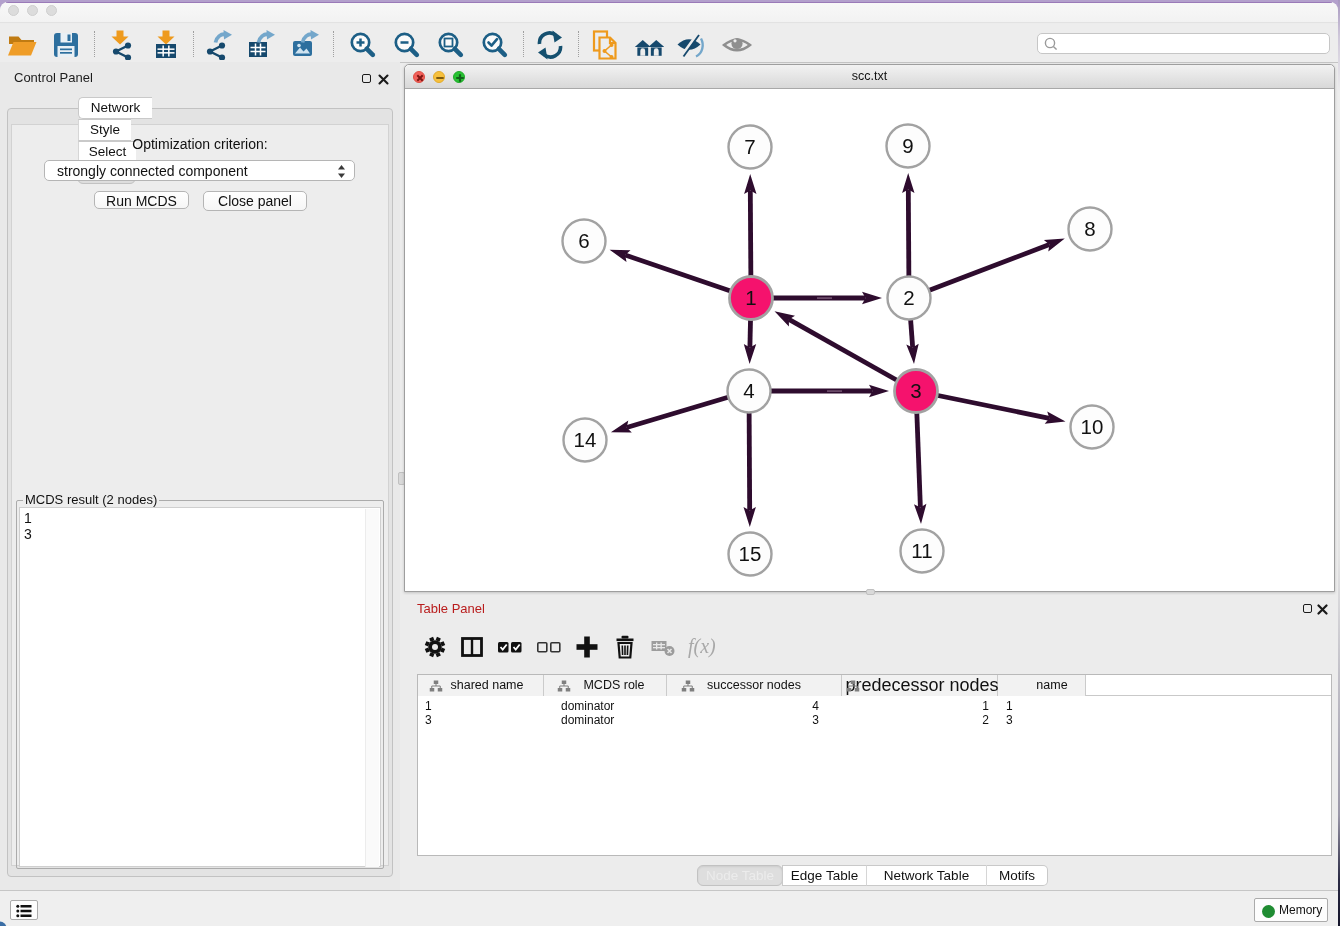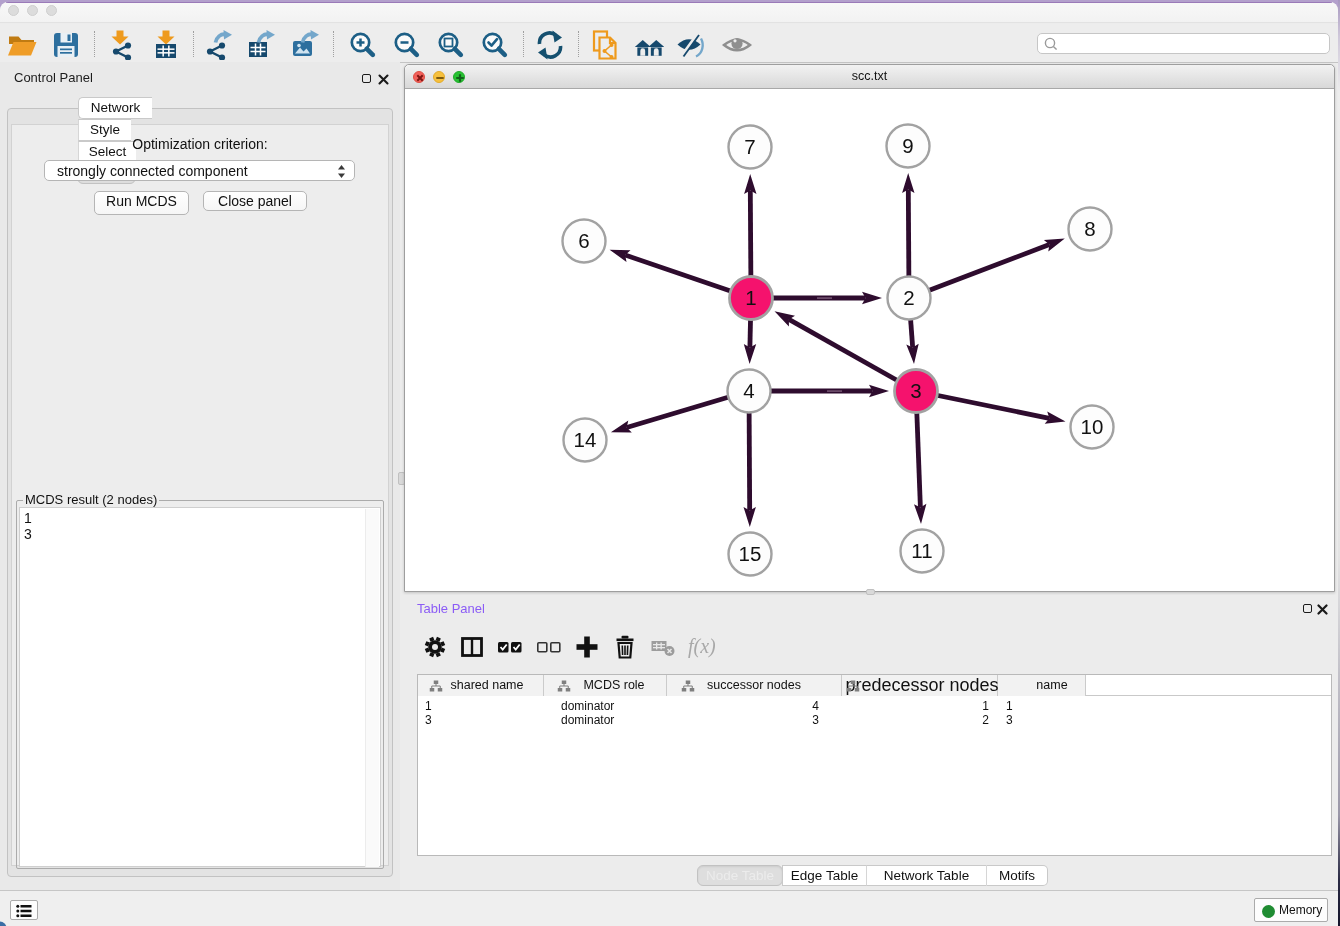--- a/index.html
+++ b/index.html
@@ -175,21 +175,21 @@
         <div class="tabsel" style="width:59px;margin-left:-1px;">MCDS</div>
       </div>
 <div class="abs" style="left:0;top:74px;width:400px;text-align:center;font-size:14px;color:#111;">Optimization criterion:</div>
 <div class="abs" style="left:44px;top:98px;width:311px;height:21px;background:#fff;border:1px solid #b5b5b5;border-radius:5px;">
         <div class="abs" style="left:12px;top:0;font-size:14px;line-height:20px;color:#111;">strongly connected component</div>
         <svg class="abs" style="right:8px;top:4px;" width="9" height="13" viewBox="0 0 9 13">
           <polygon points="4.5,0 8,4.5 1,4.5" fill="#3a3a3a"></polygon>
           <polygon points="4.5,13 8,8.5 1,8.5" fill="#3a3a3a"></polygon>
         </svg>
       </div>
-<div class="btn" style="left:94px;top:129px;width:95px;height:24px;">Run MCDS</div>
+<div class="btn" style="left:94px;top:129px;width:95px;height:18px;">Run MCDS</div>
 <div class="btn" style="left:203px;top:129px;width:104px;height:20px;">Close panel</div>
 <div class="abs" style="left:16px;top:438px;width:368px;height:369px;border:1px solid #ababab;border-radius:2px;"></div>
 <div class="abs" style="left:23px;top:430px;font-size:13px;color:#111;background:#ededed;padding:0 2px;">MCDS result (2 nodes)</div>
 <div class="abs" style="left:19px;top:445px;width:362px;height:360px;background:#fff;border:1px solid #cfcfcf;">
         <div class="abs" style="right:1px;top:1px;width:14px;height:358px;background:#fafafa;border-left:1px solid #ececec;"></div>
         <div class="abs" style="left:4px;top:2px;font-size:14px;line-height:16px;color:#111;">1<br>3</div>
       </div>
     </div>
     <div class="abs" style="left:398px;top:470px;width:7px;height:13px;background:#d9d9d9;border:1px solid #c0c0c0;border-radius:2px;"></div>
 <div id="netwin">
@@ -263,21 +263,21 @@
 <text x="508" y="309" font-size="20.5" fill="#111" text-anchor="middle">3</text>
 <text x="177" y="358" font-size="20.5" fill="#111" text-anchor="middle">14</text>
 <text x="684" y="345" font-size="20.5" fill="#111" text-anchor="middle">10</text>
 <text x="342" y="472" font-size="20.5" fill="#111" text-anchor="middle">15</text>
 <text x="514" y="469" font-size="20.5" fill="#111" text-anchor="middle">11</text>
         </g>
       </svg>
     </div>
     <div class="abs" style="left:866px;top:587px;width:9px;height:6px;background:#d9d9d9;border:1px solid #c0c0c0;border-radius:2px;"></div>
 <div id="tablepanel">
-      <div class="abs" style="left:13px;top:6px;font-size:13px;color:#8b5cf6;">Table Panel</div>
+      <div class="abs" style="left:13px;top:6px;font-size:13px;color:#b91c1c;">Table Panel</div>
 <div class="abs" style="left:899px;top:9px;width:9px;height:9px;border:1.5px solid #1a1a1a;border-radius:2px;"></div>
 <svg class="abs" style="left:913px;top:9px;" width="11" height="11" viewBox="0 0 11 11">
         <path d="M1.5 1.5 L9.5 9.5 M9.5 1.5 L1.5 9.5" stroke="#1a1a1a" stroke-width="2.2" stroke-linecap="round"></path>
       </svg>
 <svg class="abs" style="left:18px;top:39px;" width="26" height="26" viewBox="0 0 26 26">
         <line x1="19.0" y1="15.5" x2="22.4" y2="16.9" stroke="#111" stroke-width="4.2"></line>
         <line x1="15.5" y1="19.0" x2="16.9" y2="22.4" stroke="#111" stroke-width="4.2"></line>
         <line x1="10.5" y1="19.0" x2="9.1" y2="22.4" stroke="#111" stroke-width="4.2"></line>
         <line x1="7.0" y1="15.5" x2="3.6" y2="16.9" stroke="#111" stroke-width="4.2"></line>
         <line x1="7.0" y1="10.5" x2="3.6" y2="9.1" stroke="#111" stroke-width="4.2"></line>

